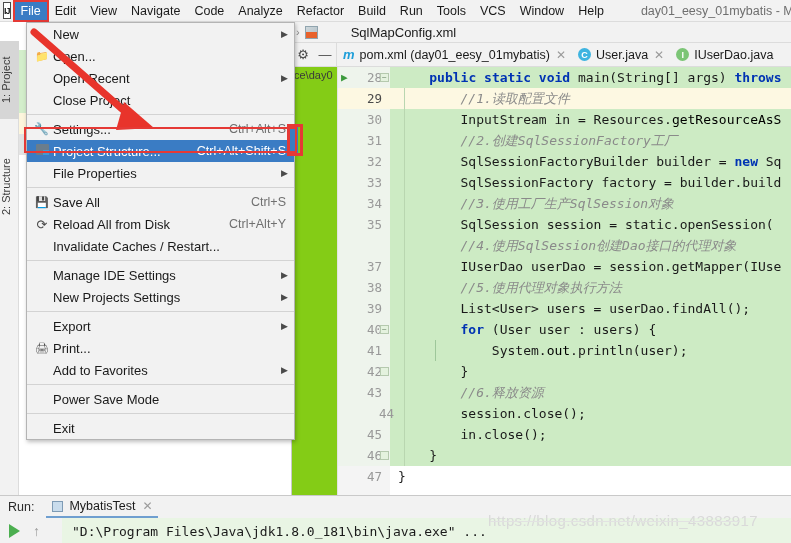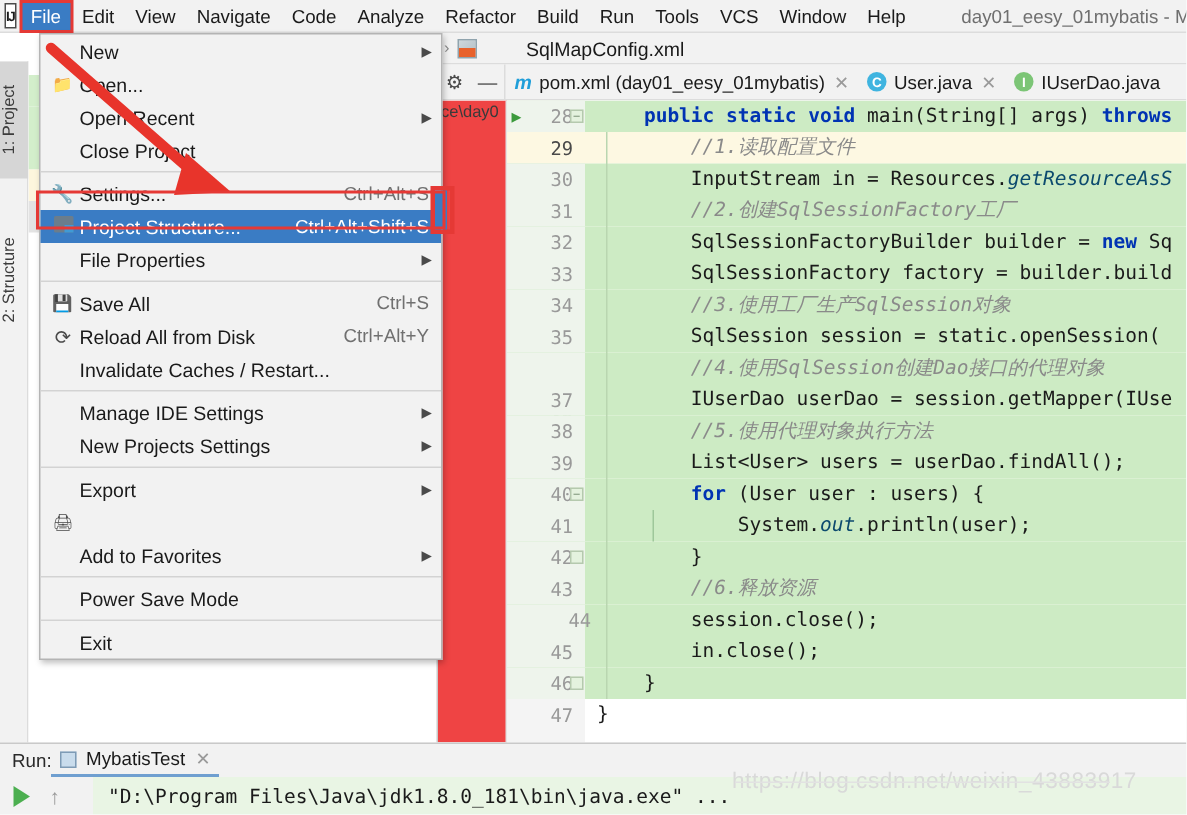--- a/index.html
+++ b/index.html
@@ -126,21 +126,21 @@
     position:absolute; right:3px; top:6px; width:6px; height:120px;
     background:#c6c6c6; border-radius:3px;
   }
 
   
   .editor {
     position:absolute; left:292px; top:67px; width:499px; height:428px;
     background:#ffffff; overflow:hidden; font-family:"DejaVu Sans Mono", monospace;
   }
   .leftstrip{
-    position:absolute;left:0;top:0;width:46px;height:428px;background:#ef4444;
+    position:absolute;left:0;top:0;width:46px;height:428px;background:#84cc16;
     border-right:1px solid #e3e3e3;
   }
   .crumbtext{
     position:absolute;left:2px;top:2px;font-size:11px;color:#3a3a3a;
     font-family:"Liberation Sans",sans-serif; white-space:nowrap;
   }
   .gutter{
     position:absolute;left:46px;top:0;width:52px;height:428px;background:#f4f4f4;
   }
   .codearea{
@@ -152,36 +152,36 @@
     line-height:21px; height:21px;
   }
   .lnum.cur{ color:#4a4a4a; }
   .ctext{
     position:absolute; left:8px; line-height:21px; height:21px;
     font-size:13px; white-space:pre; font-family:"DejaVu Sans Mono", monospace;
     color:#1a1a1a;
   }
   .kw{ color:#0033b3; font-weight:bold; }
   .cm{ color:#8a8a8a; font-style:italic; }
-  .fld{ color:#0c4a6e; font-style:italic; }
+  .fld{ color:#000000; }
   .runarrow{ position:absolute; left:49px; color:#3c9a3c; font-size:11px; line-height:21px;}
   .foldmark{
     position:absolute; left:88px; width:9px; height:9px; margin-top:6px;
     border:1px solid #b5c9ae; background:#e4f2de; color:#7d957a;
     font-size:8px; line-height:7px; text-align:center;
   }
   .indentline{ position:absolute; left:112px; width:1px; background:#b9d6b0; }
 
   
   .runpanel{
     position:absolute; left:0; top:495px; width:791px; height:48px; background:#f2f2f2;
     border-top:1px solid #c9c9c9;
   }
   .run-head{ display:flex; align-items:center; height:22px; padding-left:8px; }
-  .run-label{ font-size:12.5px; color:#2a2a2a; }
+  .run-label{ font-size:12.5px; color:#2a2a2a; margin-right:12px; }
   .run-tab{
     display:flex; align-items:center; height:22px; padding:0 6px;
     border-bottom:2px solid #6f9fd0; font-size:12.5px;
   }
   .run-tab .sq{
     width:11px;height:11px;border:1px solid #7e9bb5;background:#c9dcec;margin-right:6px;
   }
   .run-tab .close{ margin-left:7px;color:#9a9a9a;font-size:12px;}
   .run-body{ position:absolute; left:0; top:22px; width:791px; height:26px; background:#fff; display:flex;}
   .run-side{ width:62px; height:26px; background:#f2f2f2; display:flex; align-items:center; }
@@ -481,20 +481,21 @@
         <span class="marrow">▶</span>
       </div>
       <div class="msep"></div>
       <div class="mrow">
         <span class="mi-ico"></span>
         <span class="mlabel">Export</span>
         <span class="marrow">▶</span>
       </div>
       <div class="mrow">
         <span class="mi-ico" style="font-size: 11px;">🖨</span>
+        <span class="mlabel">Print...</span>
       </div>
       <div class="mrow">
         <span class="mi-ico"></span>
         <span class="mlabel">Add to Favorites</span>
         <span class="marrow">▶</span>
       </div>
       <div class="msep"></div>
       <div class="mrow">
         <span class="mi-ico"></span>
         <span class="mlabel">Power Save Mode</span>

